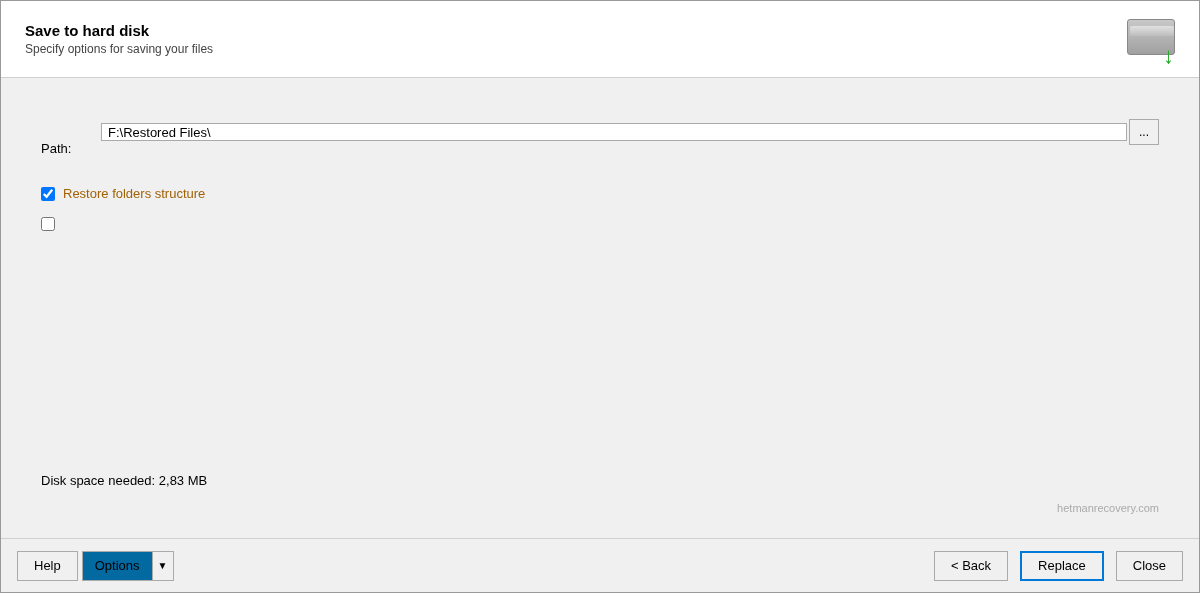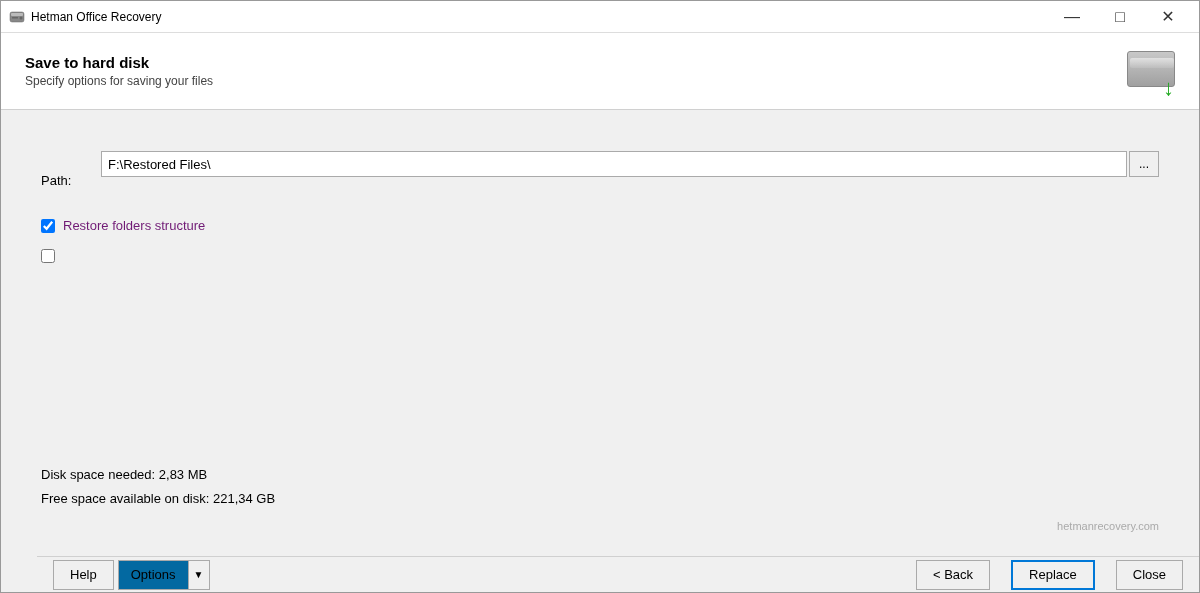--- a/index.html
+++ b/index.html
@@ -91,21 +91,21 @@
     }
     .path-label {
       font-size: 13px;
       color: #000;
       width: 60px;
       flex-shrink: 0;
       margin-top: 33px;
     }
     .path-input {
       flex: 1;
-      height: 26px;
+      height: 18px;
       border: 1px solid #aaa;
       background: #fff;
       padding: 0 6px;
       font-size: 13px;
       outline: none;
     }
     .browse-btn {
       width: 30px;
       height: 26px;
       border: 1px solid #aaa;
@@ -129,21 +129,21 @@
       gap: 8px;
     }
     .checkbox-row input[type="checkbox"] {
       width: 14px;
       height: 14px;
       cursor: pointer;
       flex-shrink: 0;
     }
     .checkbox-label {
       font-size: 13px;
-      color: #701a75;
+      color: #a16207;
     }
     .replace-input {
       width: 36px;
       height: 22px;
       border: 1px solid #aaa;
       background: #fff;
       text-align: center;
       font-size: 13px;
       margin-left: 6px;
     }
@@ -158,35 +158,34 @@
     }
     .watermark {
       text-align: right;
       font-size: 11px;
       color: #aaa;
       margin-bottom: 4px;
     }
     .bottom-bar {
       background: #f0f0f0;
       border-top: 1px solid #d0d0d0;
-      height: 36px;
+      height: 54px;
       display: flex;
       align-items: center;
       padding: 0 16px;
       flex-shrink: 0;
-      margin-left: 36px;
     }
     .bottom-left {
       display: flex;
       gap: 4px;
       flex: 1;
     }
     .bottom-right {
       display: flex;
-      gap: 21px;
+      gap: 12px;
       justify-content: center;
     }
     .btn {
       height: 30px;
       border: 1px solid #aaa;
       background: #f0f0f0;
       cursor: pointer;
       font-size: 13px;
       padding: 0 16px;
       display: flex;
@@ -251,37 +250,20 @@
       font-size: 22px;
       font-weight: bold;
       line-height: 1;
     }
   </style>
 </head>
 <body>
 
 <div class="window">
 
-  <div class="title-bar">
-    <div class="title-bar-icon">
-      
-      <svg width="16" height="16" viewBox="0 0 16 16">
-        <rect x="1" y="3" width="14" height="10" rx="2" fill="#888" stroke="#666" stroke-width="0.5"></rect>
-        <rect x="2" y="4" width="12" height="3" rx="1" fill="#bbb"></rect>
-        <circle cx="12" cy="9" r="1.5" fill="#666"></circle>
-        <rect x="3" y="8" width="6" height="1.5" rx="0.5" fill="#666"></rect>
-      </svg>
-    </div>
-    <span class="title-bar-text">Hetman Office Recovery</span>
-    <div class="title-bar-controls">
-      <button class="title-bar-btn">—</button>
-      <button class="title-bar-btn">□</button>
-      <button class="title-bar-btn close">✕</button>
-    </div>
-  </div>
 
   <div class="header-section">
     <div class="header-text">
       <h1>Save to hard disk</h1>
       <p>Specify options for saving your files</p>
     </div>
     <div class="header-icon">
       <div class="hdd-body">
         <div class="hdd-shine"></div>
       </div>
@@ -307,21 +289,20 @@
       <div class="checkbox-row">
         <input type="checkbox" id="restore-streams" style="">
       </div>
 
     </div>
 
     <div class="spacer"></div>
 
     <div class="disk-info">
       <p>Disk space needed: 2,83 MB</p>
-      <p>Free space available on disk: 221,34 GB</p>
     </div>
 
     <div class="watermark">
       <span>hetmanrecovery.com</span>
     </div>
 
   </div>
 
   <div class="bottom-bar">
     <div class="bottom-left">

